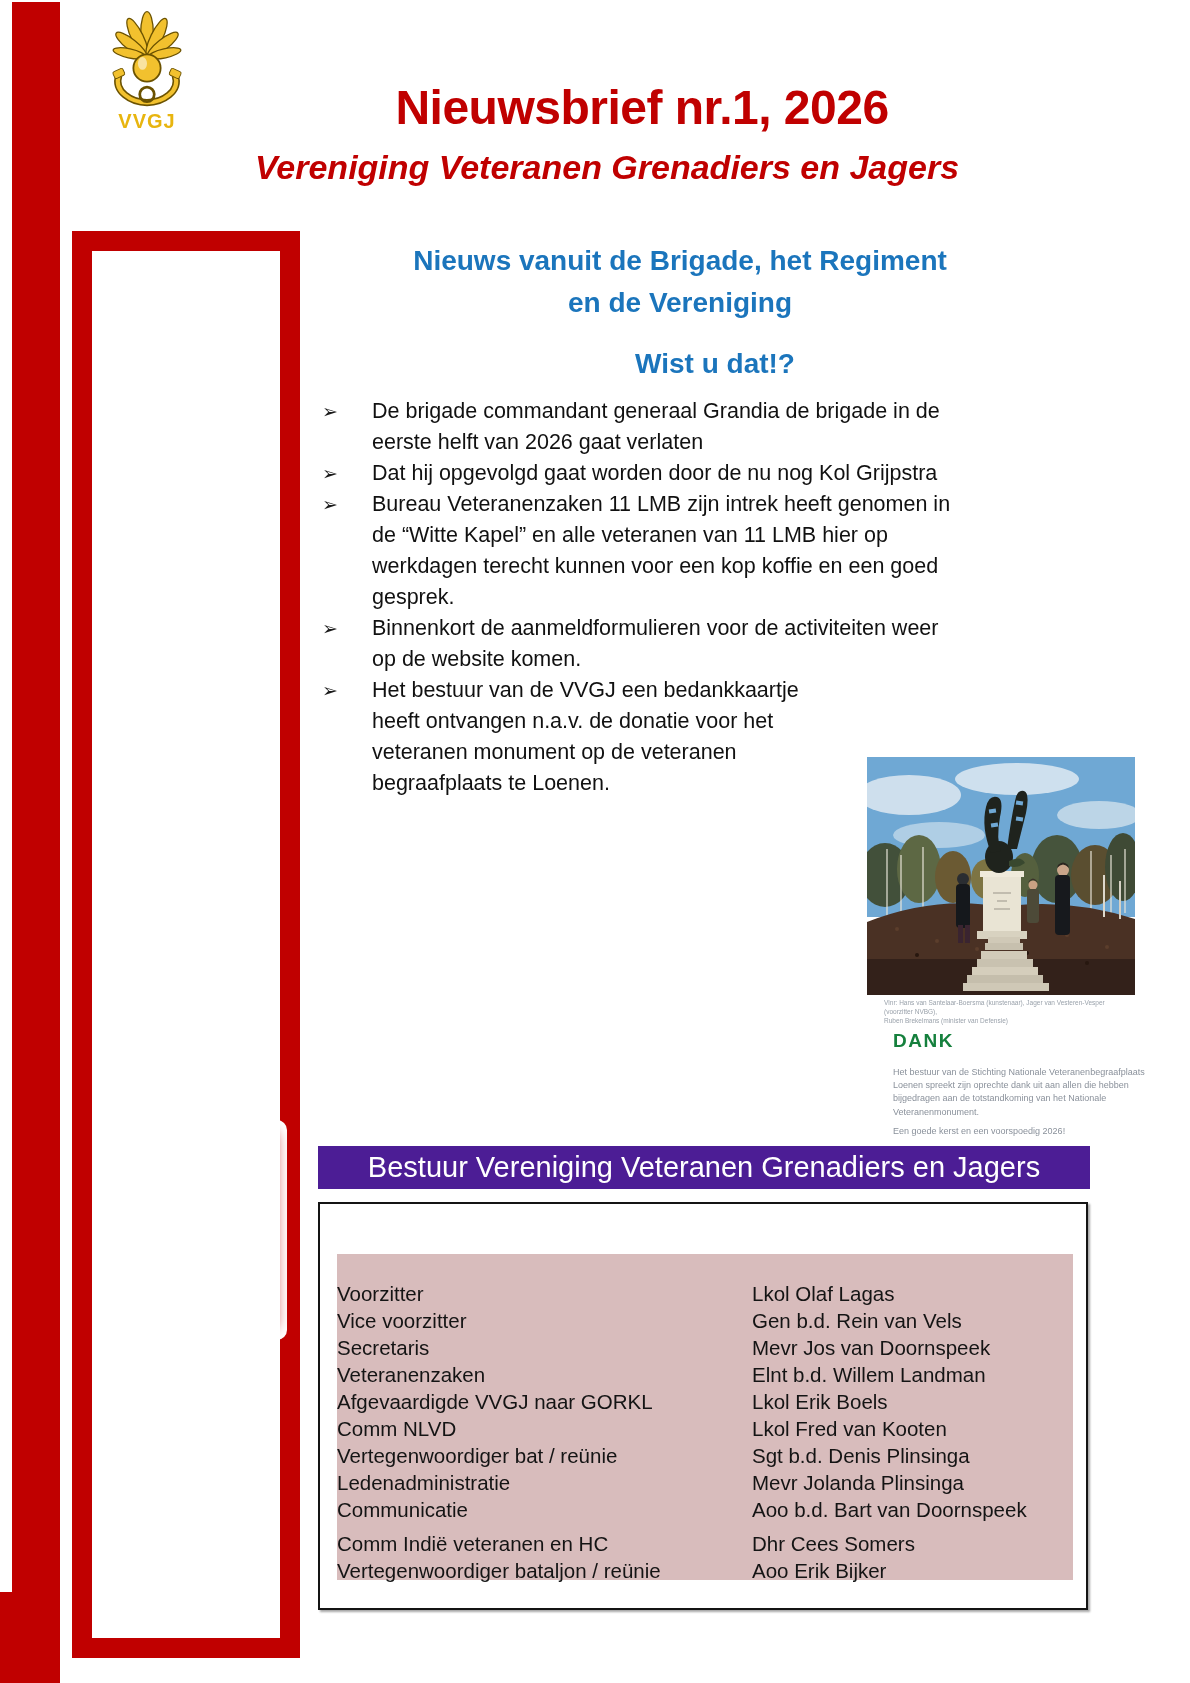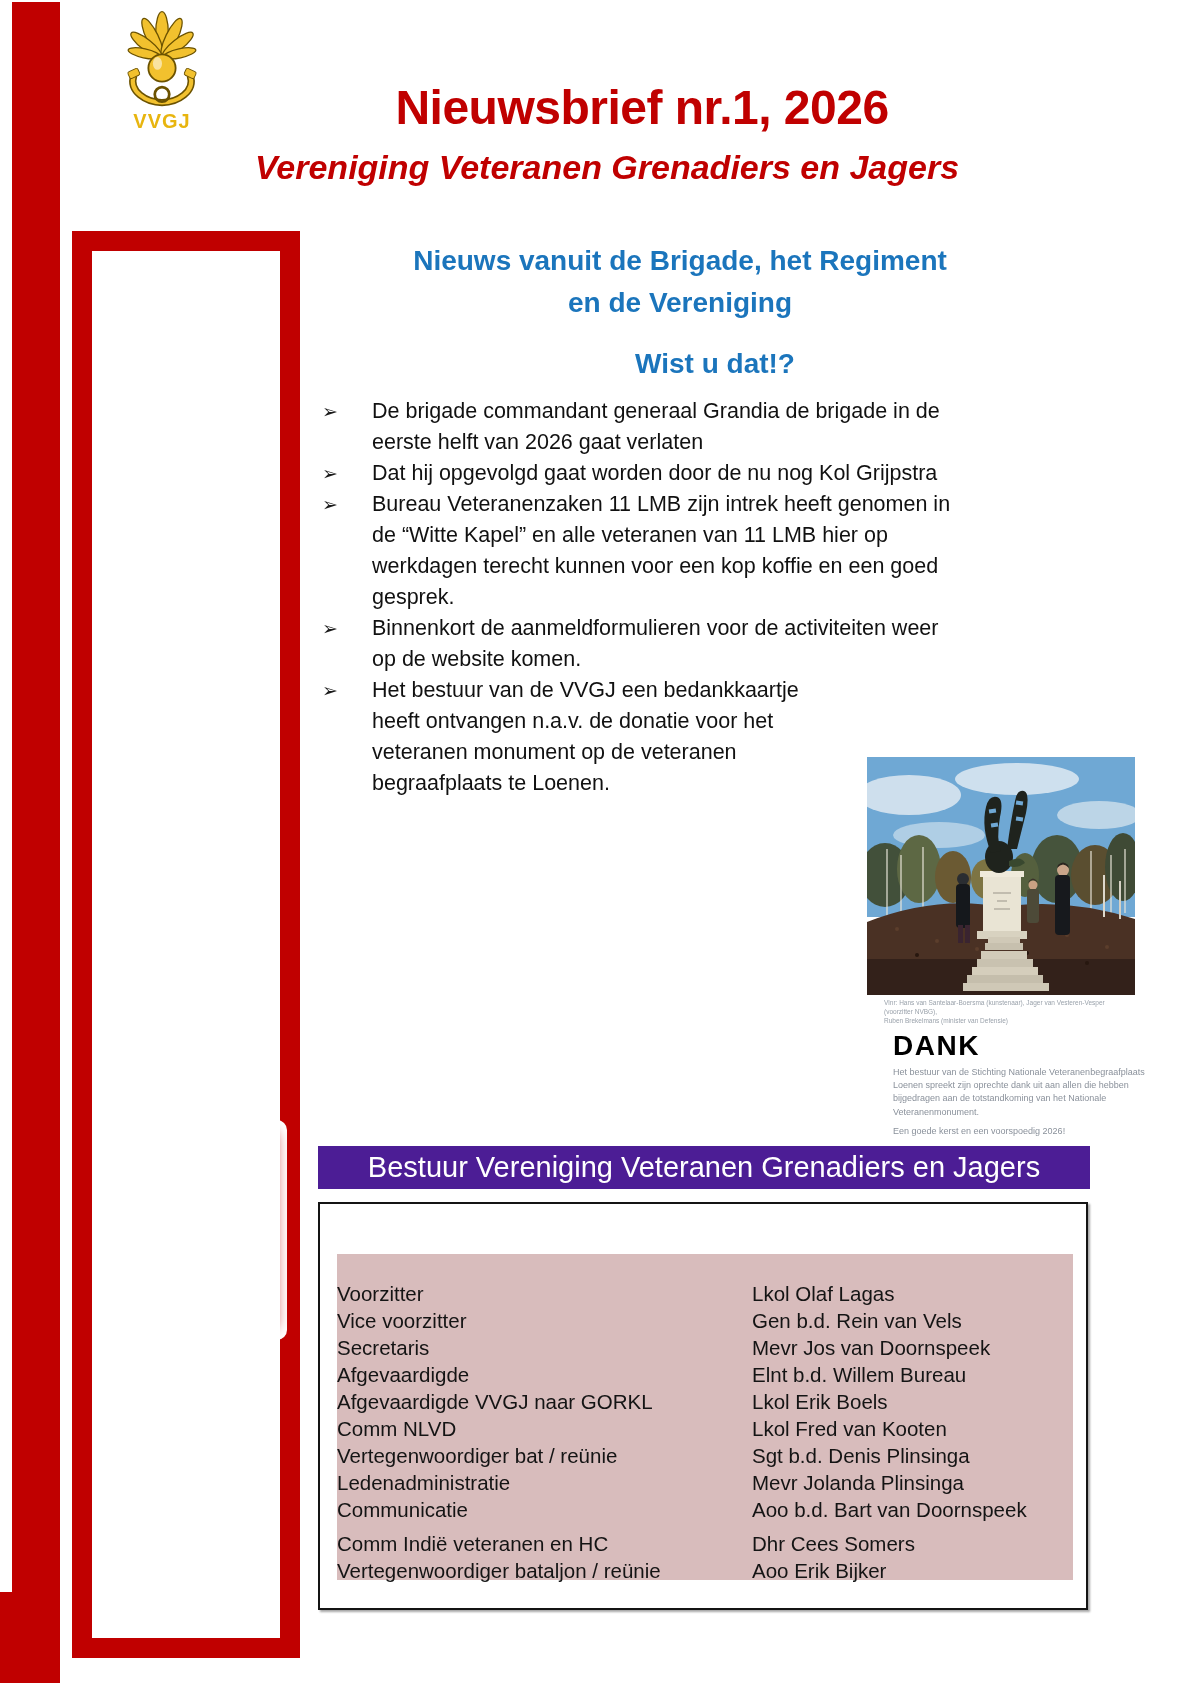--- a/index.html
+++ b/index.html
@@ -10,21 +10,21 @@
   }
   
   .red-bar{position:absolute;left:12px;top:2px;width:48px;height:1681px;background:#c00000;}
   .red-bar-foot{position:absolute;left:0;top:1592px;width:60px;height:91px;background:#c00000;}
   
   .photo-frame{
     position:absolute;left:72px;top:231px;width:228px;height:1427px;
     border:20px solid #c00000;background:#fff;box-sizing:border-box;
   }
   
-  .logo{position:absolute;left:116px;top:8px;width:92px;text-align:center;}
+  .logo{position:absolute;left:101px;top:8px;width:92px;text-align:center;}
   .logo svg{display:block;margin:0 auto;}
   .logo-text{margin-top:2px;font-size:20px;font-weight:bold;letter-spacing:1px;color:#e8b50f;}
   .title{
     position:absolute;left:60px;top:80px;width:1070px;text-align:center;
     font-size:48px;font-weight:800;color:#c00000;letter-spacing:-0.5px;margin-left:47px;
   }
   .subtitle{
     position:absolute;left:52px;top:148px;width:1110px;text-align:center;
     font-size:34px;font-weight:bold;font-style:italic;color:#c00000;
   }
@@ -54,21 +54,21 @@
   .photo-chapel{left:111px;top:706px;width:166px;height:142px;}
   .photo-monument{left:113px;top:1120px;width:174px;height:220px;}
   .photo-dank{left:867px;top:757px;width:268px;height:238px;}
   
   .dank-caption{
     position:absolute;left:884px;top:998px;width:242px;
     font-size:6.5px;line-height:9px;color:#9aa2ab;
   }
   .dank-title{
     position:absolute;left:893px;top:1030px;
-    font-size:28px;font-weight:800;letter-spacing:1.5px;color:#000000;
+    font-size:19px;font-weight:800;letter-spacing:1.5px;color:#15803d;
   }
   .dank-body{
     position:absolute;left:893px;top:1066px;width:238px;
     font-size:9px;line-height:13.2px;color:#8a919b;
   }
   .dank-body div{white-space:nowrap;}
   .dank-closing{
     position:absolute;left:893px;top:1126px;width:238px;
     font-size:9px;color:#8a919b;
   }
@@ -392,22 +392,22 @@
       </div>
       <div class="board-row">
         <span class="role">Vice voorzitter</span>
         <span class="name">Gen b.d. Rein van Vels</span>
       </div>
       <div class="board-row">
         <span class="role">Secretaris</span>
         <span class="name">Mevr Jos van Doornspeek</span>
       </div>
       <div class="board-row">
-        <span class="role">Afgevaardigde</span>
-        <span class="name">Elnt b.d. Willem Bureau</span>
+        <span class="role">Veteranenzaken</span>
+        <span class="name">Elnt b.d. Willem Landman</span>
       </div>
       <div class="board-row">
         <span class="role">Afgevaardigde VVGJ naar GORKL</span>
         <span class="name">Lkol Erik Boels</span>
       </div>
       <div class="board-row">
         <span class="role">Comm NLVD</span>
         <span class="name">Lkol Fred van Kooten</span>
       </div>
       <div class="board-row">

